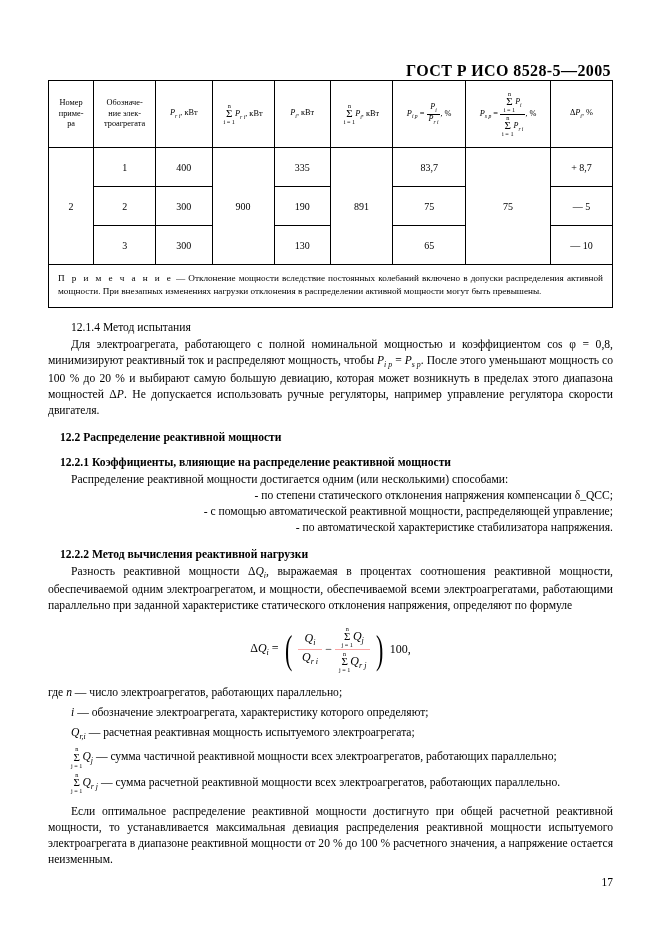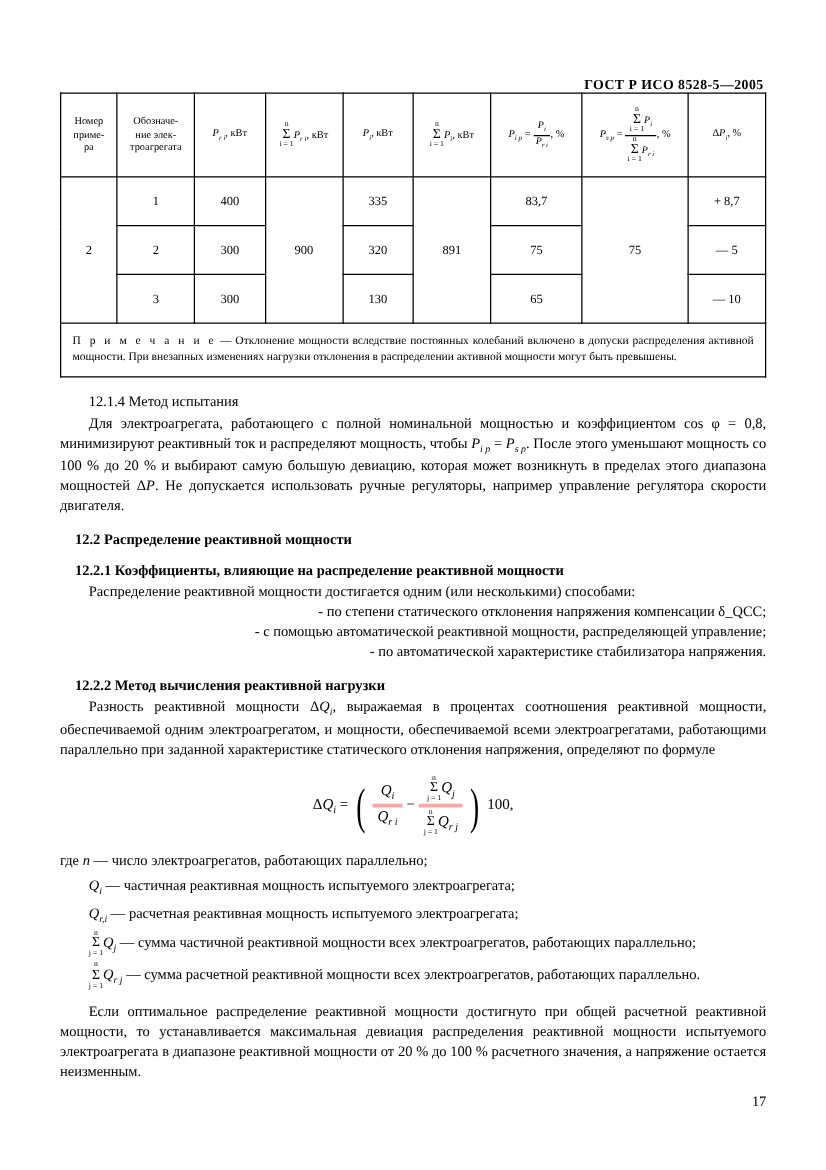--- a/index.html
+++ b/index.html
@@ -19,21 +19,21 @@
     position: relative;
     width: 661px;
     height: 936px;
     box-sizing: border-box;
     padding: 0 48px;
   }
   .header {
     text-align: right;
     font-family: "Liberation Serif", serif;
     font-weight: bold;
-    font-size: 11px;
+    font-size: 16px;
     letter-spacing: 0.4px;
     padding-top: 62px;
     padding-right: 2px;
   }
   .continuation {
     font-style: italic;
     font-size: 10.5px;
     margin-top: 15px;
     margin-bottom: 6px;
   }
@@ -123,21 +123,21 @@
     text-align: center;
     margin: 12px 0 10px 0;
     font-size: 12px;
   }
   .bigfrac {
     display: inline-block;
     vertical-align: middle;
     text-align: center;
     line-height: 1.1;
   }
-  .bigfrac .num { display: block; border-bottom: 3px solid #fca5a5; padding: 0 4px 1px 4px; }
+  .bigfrac .num { display: block; border-bottom: 1px solid #fca5a5; padding: 0 4px 1px 4px; }
   .bigfrac .den { display: block; padding: 1px 4px 0 4px; }
   .bracket {
     display: inline-block;
     vertical-align: middle;
     font-size: 40px;
     font-weight: 100;
     line-height: 0.75;
     transform: scaleX(0.55);
   }
   .deflist {
@@ -205,21 +205,21 @@
         <td rowspan="3">900</td>
         <td>335</td>
         <td rowspan="3">891</td>
         <td>83,7</td>
         <td rowspan="3">75</td>
         <td>+ 8,7</td>
       </tr>
       <tr>
         <td>2</td>
         <td>300</td>
-        <td>320</td>
+        <td>190</td>
         <td>75</td>
         <td>— 5</td>
       </tr>
       <tr>
         <td>3</td>
         <td>300</td>
         <td>130</td>
         <td>65</td>
         <td>— 10</td>
       </tr>
@@ -248,21 +248,21 @@
     <span class="bracket">(</span>
     <span class="bigfrac"><span class="num"><span class="itl">Q</span><sub class="itl">i</sub></span><span class="den"><span class="itl">Q</span><sub class="itl">r i</sub></span></span>
     <span>−</span>
     <span class="bigfrac"><span class="num"><span class="sum"><span class="top">n</span><span class="sig">Σ</span><span class="bot">j = 1</span></span><span class="itl">Q</span><sub class="itl">j</sub></span><span class="den"><span class="sum"><span class="top">n</span><span class="sig">Σ</span><span class="bot">j = 1</span></span><span class="itl">Q</span><sub class="itl">r j</sub></span></span>
     <span class="bracket">)</span>
     <span>100,</span>
   </div>
 
   <div class="deflist">
     <div class="row">где <span class="itl">n</span> — число электроагрегатов, работающих параллельно;</div>
-    <div class="row ind1"><span class="itl">Q</span><sub class="itl">i</sub> — частичная реактивная мощность испытуемого электроагрегата;</div>
+    <div class="row ind1"><span class="itl">i</span> — обозначение электроагрегата, характеристику которого определяют;</div>
     <div class="row ind1"><span class="itl">Q</span><sub class="itl">r,i</sub> — расчетная реактивная мощность испытуемого электроагрегата;</div>
     <div class="row ind1"><span class="sum"><span class="top">n</span><span class="sig">Σ</span><span class="bot">j = 1</span></span><span class="itl">Q</span><sub class="itl">j</sub> — сумма частичной реактивной мощности всех электроагрегатов, работающих параллельно;</div>
     <div class="row ind1"><span class="sum"><span class="top">n</span><span class="sig">Σ</span><span class="bot">j = 1</span></span><span class="itl">Q</span><sub class="itl">r j</sub> — сумма расчетной реактивной мощности всех электроагрегатов, работающих параллельно.</div>
   </div>
 
   <p class="body-text indent" style="margin-top:10px">Если оптимальное распределение реактивной мощности достигнуто при общей расчетной реактивной мощности, то устанавливается максимальная девиация распределения реактивной мощности испытуемого электроагрегата в диапазоне реактивной мощности от 20 % до 100 % расчетного значения, а напряжение остается неизменным.</p>
 
   <div class="pagenum">17</div>
 </div>
 

